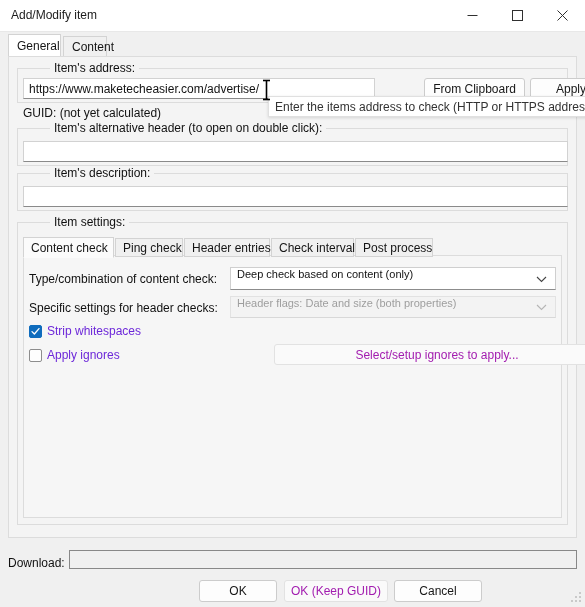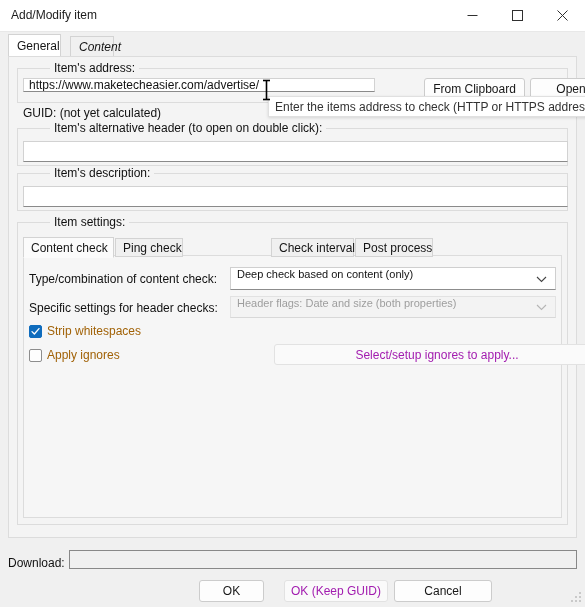--- a/index.html
+++ b/index.html
@@ -219,21 +219,21 @@
     color: #444;
   }
   .combo.disabled .chev { color: #b5b5b5; }
 
   
   .checkrow {
     position: absolute;
     display: flex;
     align-items: center;
     font-size: 12px;
-    color: #a16207;
+    color: #6d28d9;
     white-space: nowrap;
   }
   .cbox {
     width: 13px;
     height: 13px;
     box-sizing: border-box;
     border: 1px solid #8d8d8d;
     border-radius: 2px;
     background: #fefefe;
     margin-right: 5px;
@@ -314,36 +314,36 @@
           <line x1="10.5" y1="0.5" x2="0.5" y2="10.5" stroke="#303030" stroke-width="1"></line>
         </svg>
       </div>
     </div>
   </div>
 
   <div class="toptabs">
     <div class="toptab selected" style="left:0px;width:53px;">
       <span>General</span>
     </div>
-    <div class="toptab" style="left:62px;width:44px;font-style:italic;">
+    <div class="toptab" style="left:55px;width:44px;">
       <span>Content</span>
     </div>
   </div>
 
   <div class="tabpage"></div>
 
   <div class="group" style="left:17px;top:68px;width:551px;height:35px;">
     <div class="grouptitle">Item's address:</div>
   </div>
-  <input class="textinput" type="text" style="left: 23px; top: 78px; width: 352px; height: 14px;" value="https://www.maketecheasier.com/advertise/">
+  <input class="textinput" type="text" style="left: 23px; top: 78px; width: 352px; height: 21px;" value="https://www.maketecheasier.com/advertise/">
   <div class="btn" style="left:380px;top:78px;width:101px;height:21px;">
     <span>From Clipboard</span>
   </div>
   <div class="btn" style="left:486px;top:78px;width:82px;height:21px;">
-    <span>Open</span>
+    <span>Apply</span>
   </div>
 
   <div class="lbl" style="left:23px;top:106px;">GUID: (not yet calculated)</div>
 
   <div class="group" style="left:17px;top:128px;width:551px;height:38px;">
     <div class="grouptitle">Item's alternative header (to open on double click):</div>
   </div>
   <input class="textinput" type="text" style="left: 23px; top: 141px; width: 545px; height: 21px;" value="">
 
   <div class="group" style="left:17px;top:173px;width:551px;height:38px;">
@@ -356,20 +356,23 @@
   </div>
 
   <div class="innerpage" style="left:23px;top:255px;width:539px;height:263px;"></div>
 
   <div class="innertabs" style="left:23px;top:237px;width:539px;">
     <div class="itab selected" style="left:0px;width:91px;">
       <span>Content check</span>
     </div>
     <div class="itab" style="left:92px;width:68px;">
       <span>Ping check</span>
+    </div>
+    <div class="itab" style="left:161px;width:86px;">
+      <span>Header entries</span>
     </div>
     <div class="itab" style="left:332px;width:78px;">
       <span>Post process</span>
     </div>
     <div class="itab" style="left:248px;width:83px;">
       <span>Check interval</span>
     </div>
   </div>
 
   <div class="lbl" style="left:29px;top:272px;">Type/combination of content check:</div>
@@ -406,27 +409,27 @@
     <span>Apply ignores</span>
   </div>
 
   <div class="btn disabled" style="left:230px;top:344px;width:326px;height:21px;">
     <span>Select/setup ignores to apply...</span>
   </div>
 
   <div class="lbl" style="left:8px;top:556px;">Download:</div>
   <div class="progress" style="left:69px;top:550px;width:508px;height:19px;"></div>
 
-  <div class="btn" style="left:155px;top:580px;width:65px;height:22px;">
+  <div class="btn" style="left:155px;top:580px;width:78px;height:22px;">
     <span>OK</span>
   </div>
   <div class="btn disabled" style="left:240px;top:580px;width:104px;height:22px;">
     <span>OK (Keep GUID)</span>
   </div>
-  <div class="btn" style="left:350px;top:580px;width:98px;height:22px;">
+  <div class="btn" style="left:350px;top:580px;width:88px;height:22px;">
     <span>Cancel</span>
   </div>
 
   <div class="grip">
     <i style="left:9px;top:0px;"></i>
     <i style="left:5px;top:4px;"></i>
       <i style="left:9px;top:4px;"></i>
     <i style="left:1px;top:8px;"></i>
       <i style="left:5px;top:8px;"></i>
       <i style="left:9px;top:8px;"></i>

